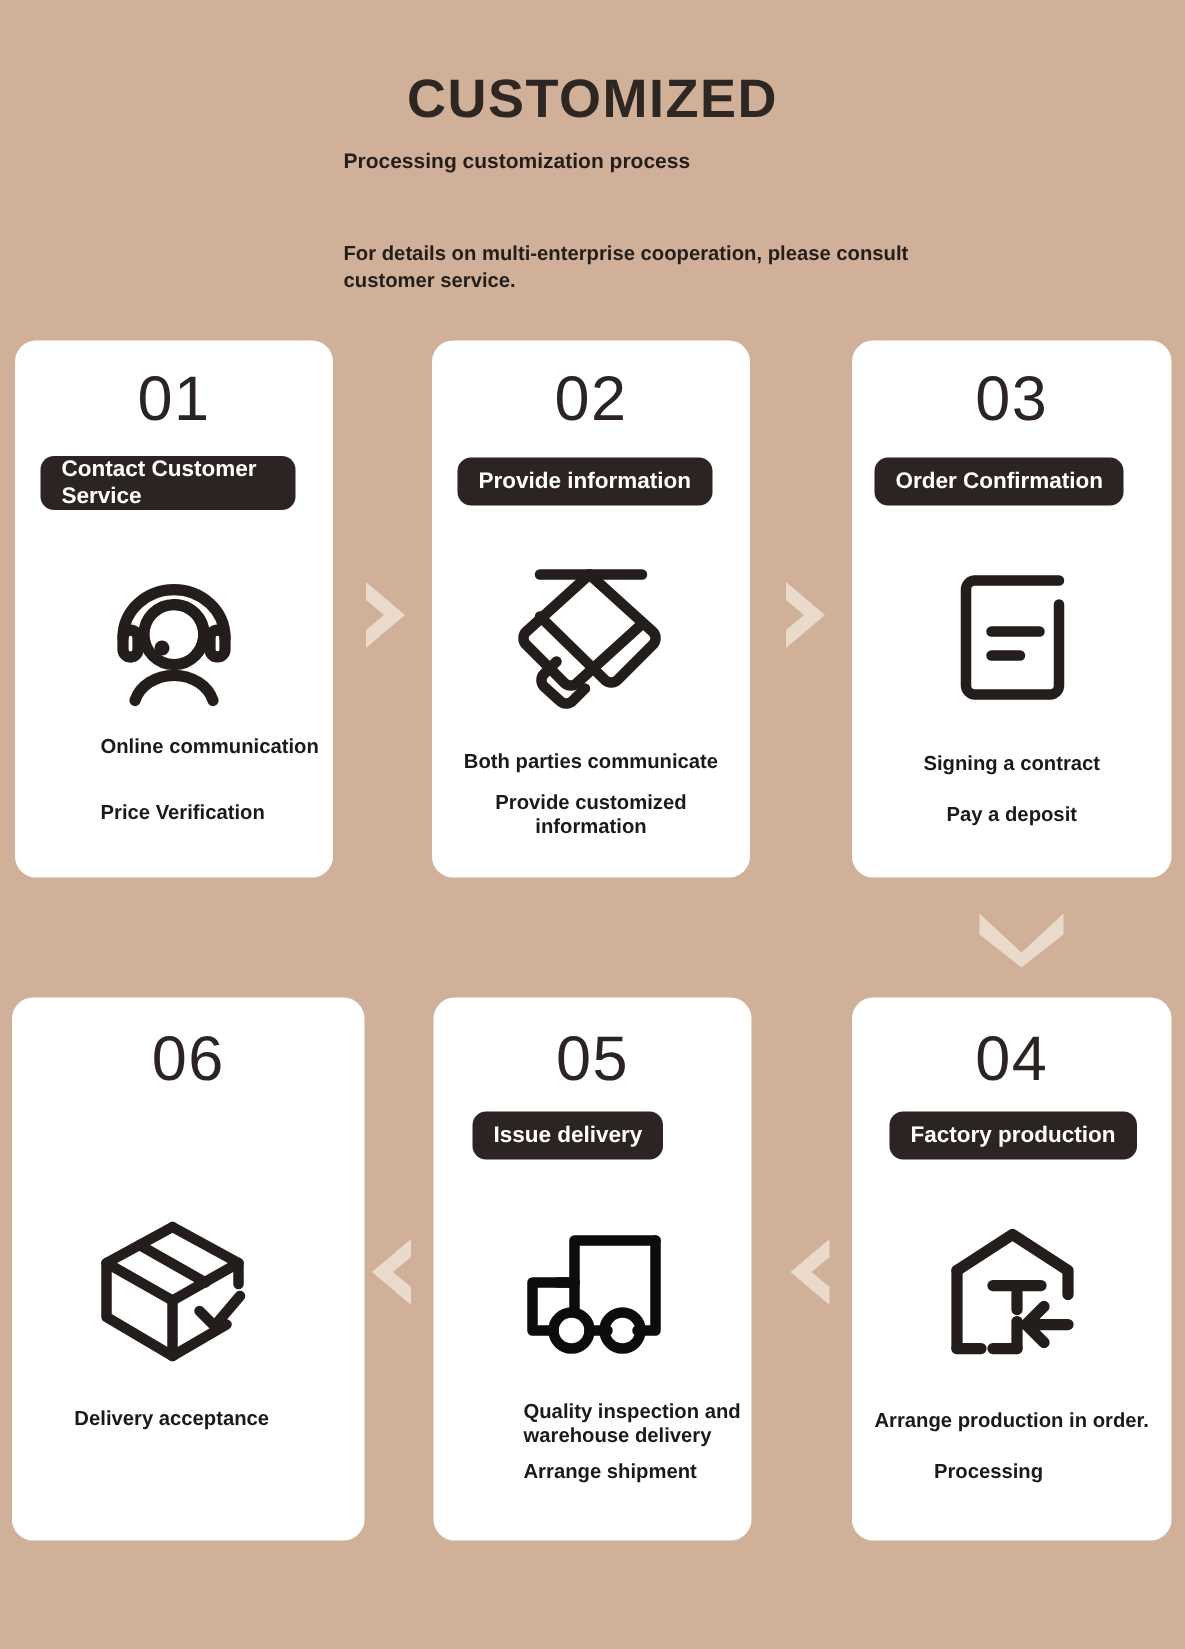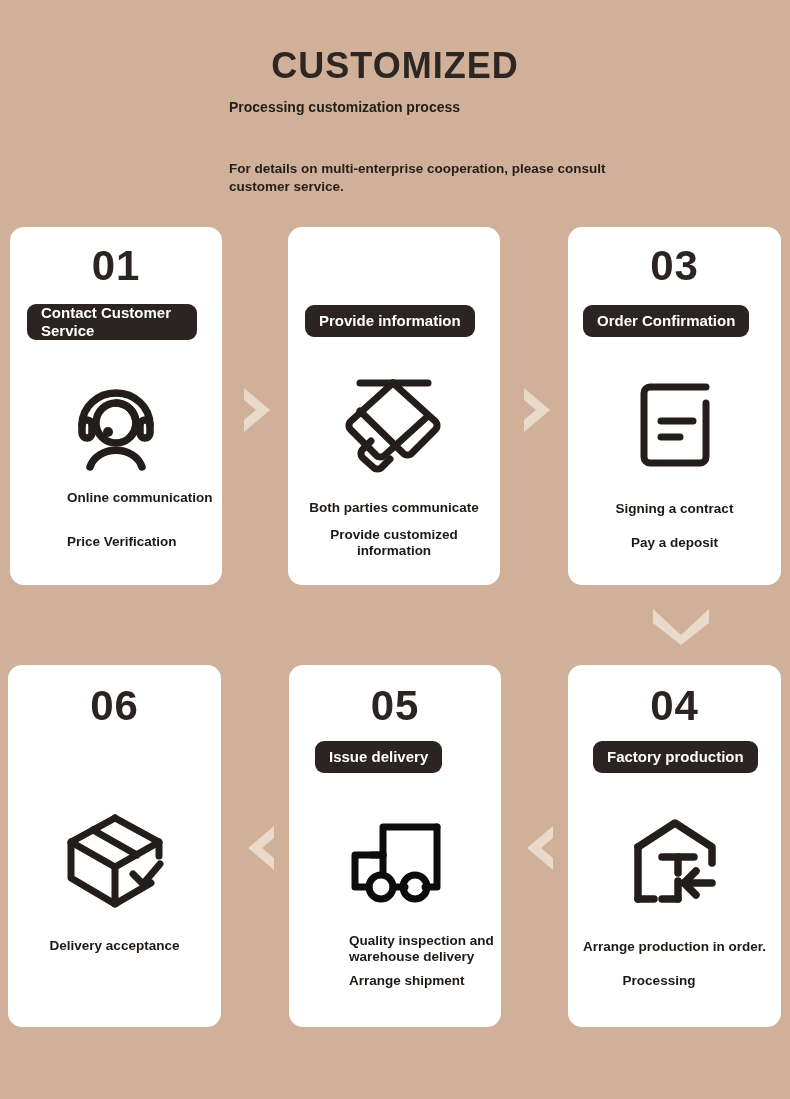--- a/index.html
+++ b/index.html
@@ -62,21 +62,21 @@
     background: #ffffff;
     border-radius: 14px;
     box-sizing: border-box;
   }
   .card-num {
     position: absolute;
     left: 0;
     width: 100%;
     text-align: center;
     font-size: 42px;
-    font-weight: bold;
+    font-weight: normal;
     color: #2b2423;
     letter-spacing: 1px;
     line-height: 1;
   }
   .badge {
     position: absolute;
     background: #2b2423;
     border-radius: 9px;
     color: #ffffff;
     font-size: 15px;
@@ -106,21 +106,21 @@
 
   
   .card-r1 { top: 227px; height: 358px; }
   .card-1 { left: 10px;  width: 212px; }
   .card-2 { left: 288px; width: 212px; }
   .card-3 { left: 568px; width: 213px; }
   .card-r1 .card-num { top: 18px; }
 
   
   .card-r2 { top: 665px; height: 362px; }
-  .card-6 { left: 8px;   width: 213px; }
+  .card-6 { left: 8px;   width: 235px; }
   .card-5 { left: 289px; width: 212px; }
   .card-4 { left: 568px; width: 213px; }
   .card-r2 .card-num { top: 20px; }
 
   
   .chev {
     position: absolute;
   }
   .chev svg { display: block; }
 
@@ -182,20 +182,21 @@
   <div class="desc d1b">Price Verification</div>
 </div>
 
 <div class="chev" style="left:238px; top:385px;">
   <svg width="40" height="50" viewBox="0 0 40 50">
     <path d="M6 3 L32 25 L6 47 L6 35 L18 25 L6 15 Z" fill="#e9dacb"></path>
   </svg>
 </div>
 
 <div class="card card-r1 card-2">
+  <div class="card-num">02</div>
   <div class="badge b2">Provide information</div>
   <div class="icon-wrap ic2">
     <svg width="108" height="106" viewBox="0 0 108 106">
       <g fill="none" stroke="#231d1b" stroke-width="7" stroke-linecap="round" stroke-linejoin="round">
         <path d="M53 12 L95 50 A6 6 0 0 1 95 59 L72 82 A6 6 0 0 1 63 82 L20 40"></path>
         <path d="M53 12 L11 50 A6 6 0 0 0 11 59 L36 84 A6 6 0 0 0 45 84 L88 45"></path>
         <path d="M31 70 L23 78 A6 6 0 0 0 23 87 L33 96 A6 6 0 0 0 42 96 L50 88"></path>
         <path d="M53 12 L88 12"></path>
         <path d="M53 12 L20 12"></path>
       </g>

